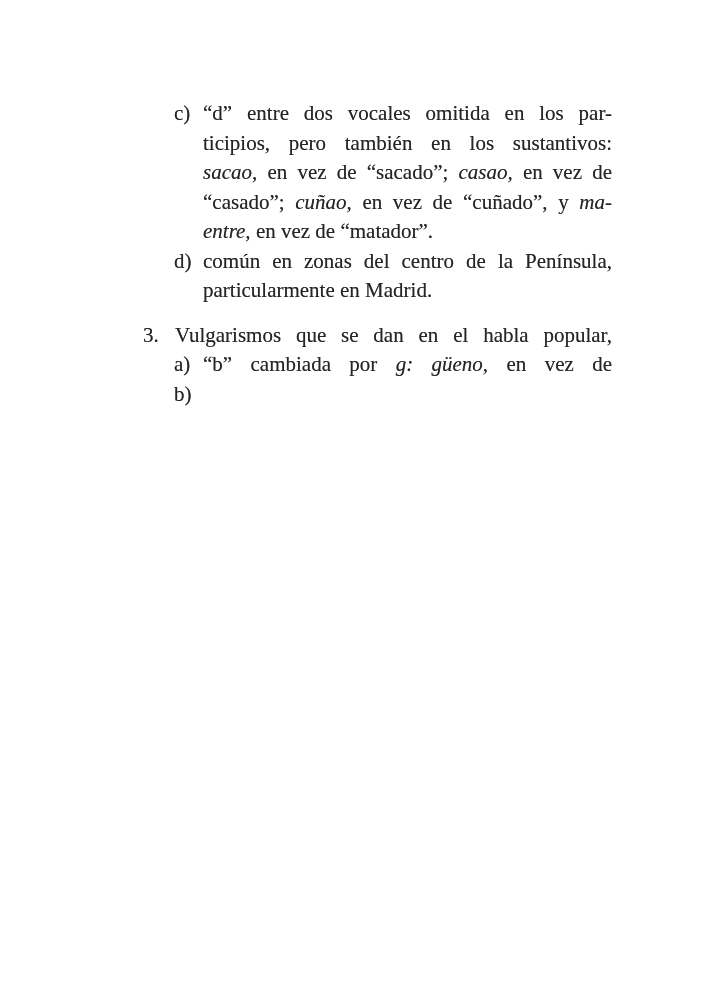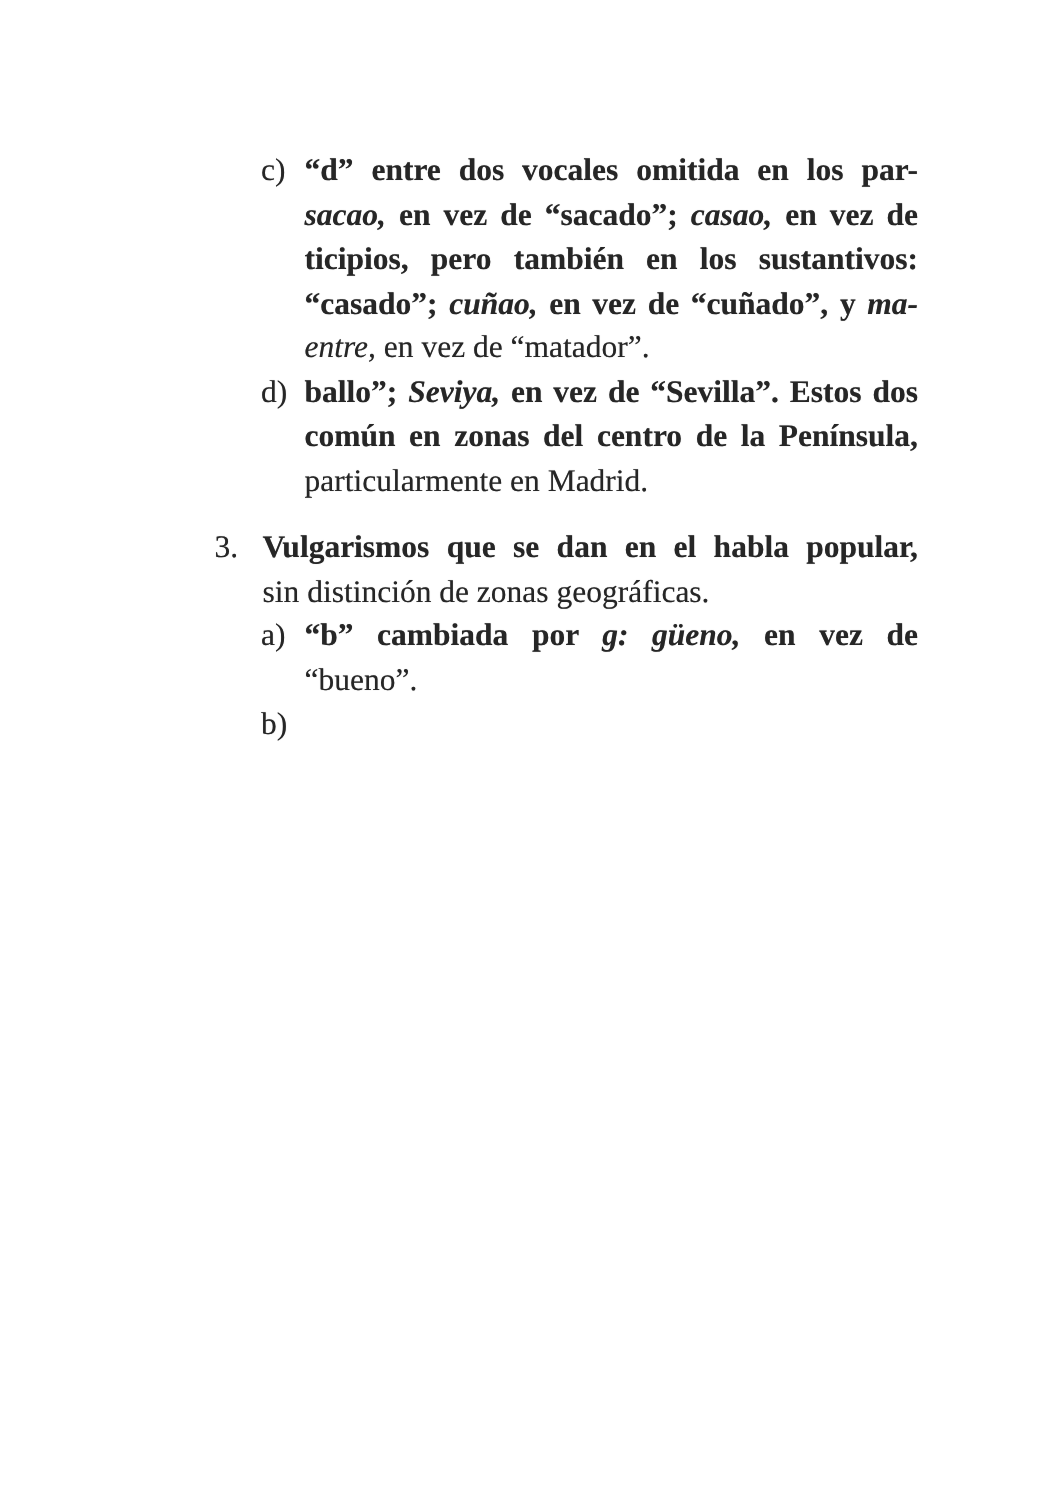--- a/index.html
+++ b/index.html
@@ -34,59 +34,55 @@
   .item.level-1 .body   { width: 437px; flex: 0 0 437px; }
   .item.level-2 { margin-left: 174px; }
   .item.level-2 .marker { width: 29px; flex: 0 0 29px; }
   .item.level-2 .body   { width: 409px; flex: 0 0 409px; }
   .item.gap { margin-top: 15px; }
   .marker { display: inline-block; }
   .line { width: 100%; }
   .line.j {
     text-align: justify;
     text-align-last: justify;
-    font-weight: bold;
   }
   .line.last { text-align: left; }
   .it { font-style: italic; }
 </style>
 </head>
 <body>
 
 <div class="page">
   <div class="text-block">
       <div class="item level-2">
         <span class="marker">c)</span>
         <div class="body">
           <div class="line j"><span class="rm">“d” entre dos vocales omitida en los par-</span></div>
+          <div class="line j"><span class="rm">ticipios, pero también en los sustantivos:</span></div>
           <div class="line j"><span class="it">sacao,</span><span class="rm"> en vez de “sacado”; </span><span class="it">casao,</span><span class="rm"> en vez de</span></div>
-          <div class="line j"><span class="rm">ticipios, pero también en los sustantivos:</span></div>
           <div class="line j"><span class="rm">“casado”; </span><span class="it">cuñao,</span><span class="rm"> en vez de “cuñado”, y </span><span class="it">ma-</span></div>
           <div class="line last"><span class="it">entre,</span><span class="rm"> en vez de “matador”.</span></div>
         </div>
       </div>
       <div class="item level-2">
         <span class="marker">d)</span>
         <div class="body">
-          <div class="line j"><span class="rm">ballo”; </span><span class="it">Seviya,</span><span class="rm"> en vez de “Sevilla”. Estos dos</span></div>
           <div class="line j"><span class="rm">común en zonas del centro de la Península,</span></div>
           <div class="line last"><span class="rm">particularmente en Madrid.</span></div>
         </div>
       </div>
       <div class="item level-1 gap">
         <span class="marker">3.</span>
         <div class="body">
           <div class="line j"><span class="rm">Vulgarismos que se dan en el habla popular,</span></div>
-          <div class="line last"><span class="rm">sin distinción de zonas geográficas.</span></div>
         </div>
       </div>
       <div class="item level-2">
         <span class="marker">a)</span>
         <div class="body">
           <div class="line j"><span class="rm">“b” cambiada por </span><span class="it">g: güeno,</span><span class="rm"> en vez de</span></div>
-          <div class="line last"><span class="rm">“bueno”.</span></div>
         </div>
       </div>
       <div class="item level-2">
         <span class="marker">b)</span>
       </div>
     </div>
 </div>
 
 </body></html>

